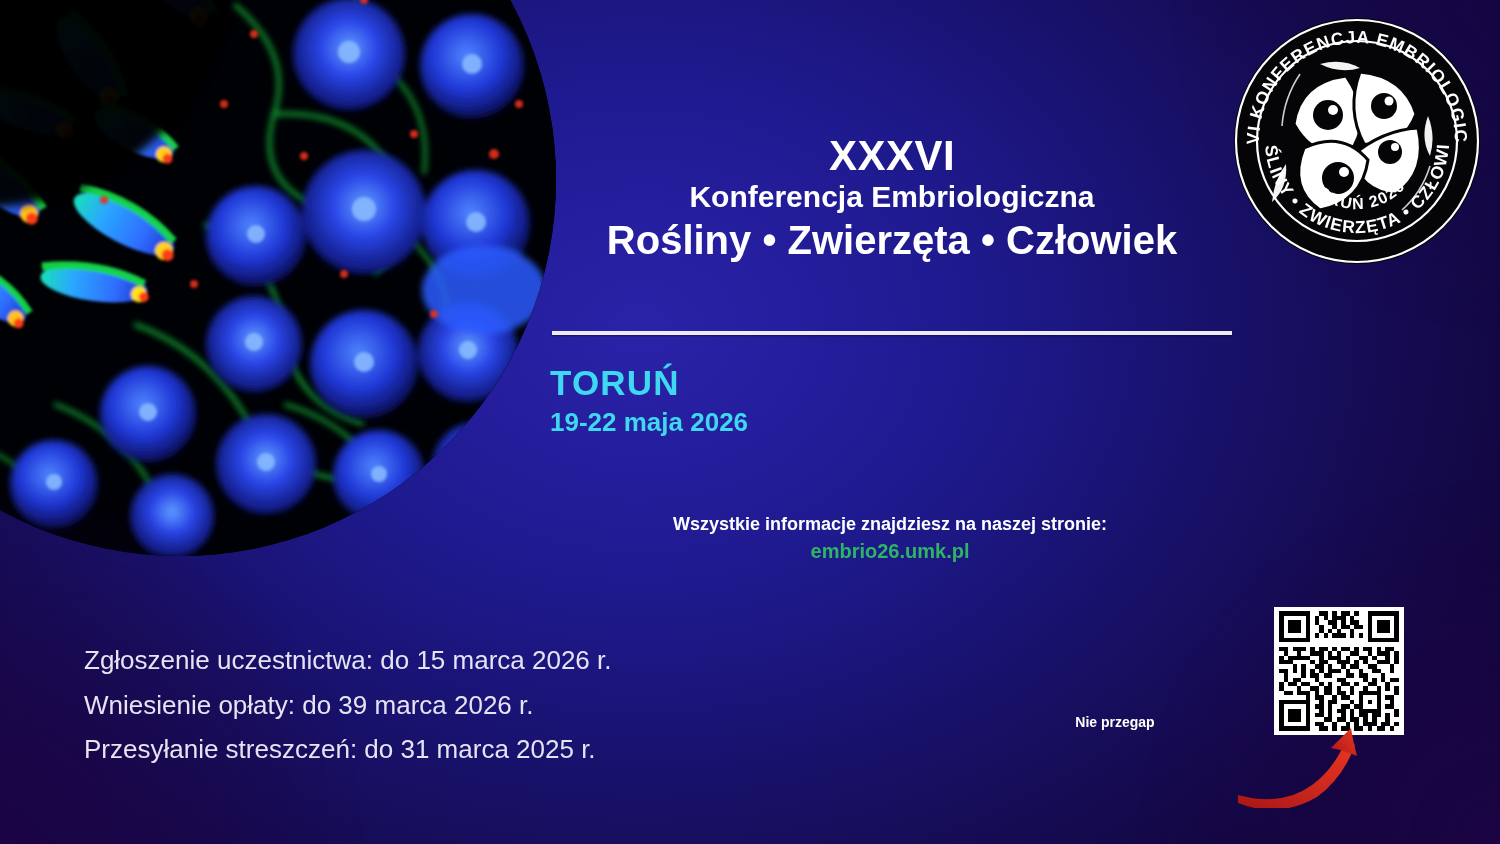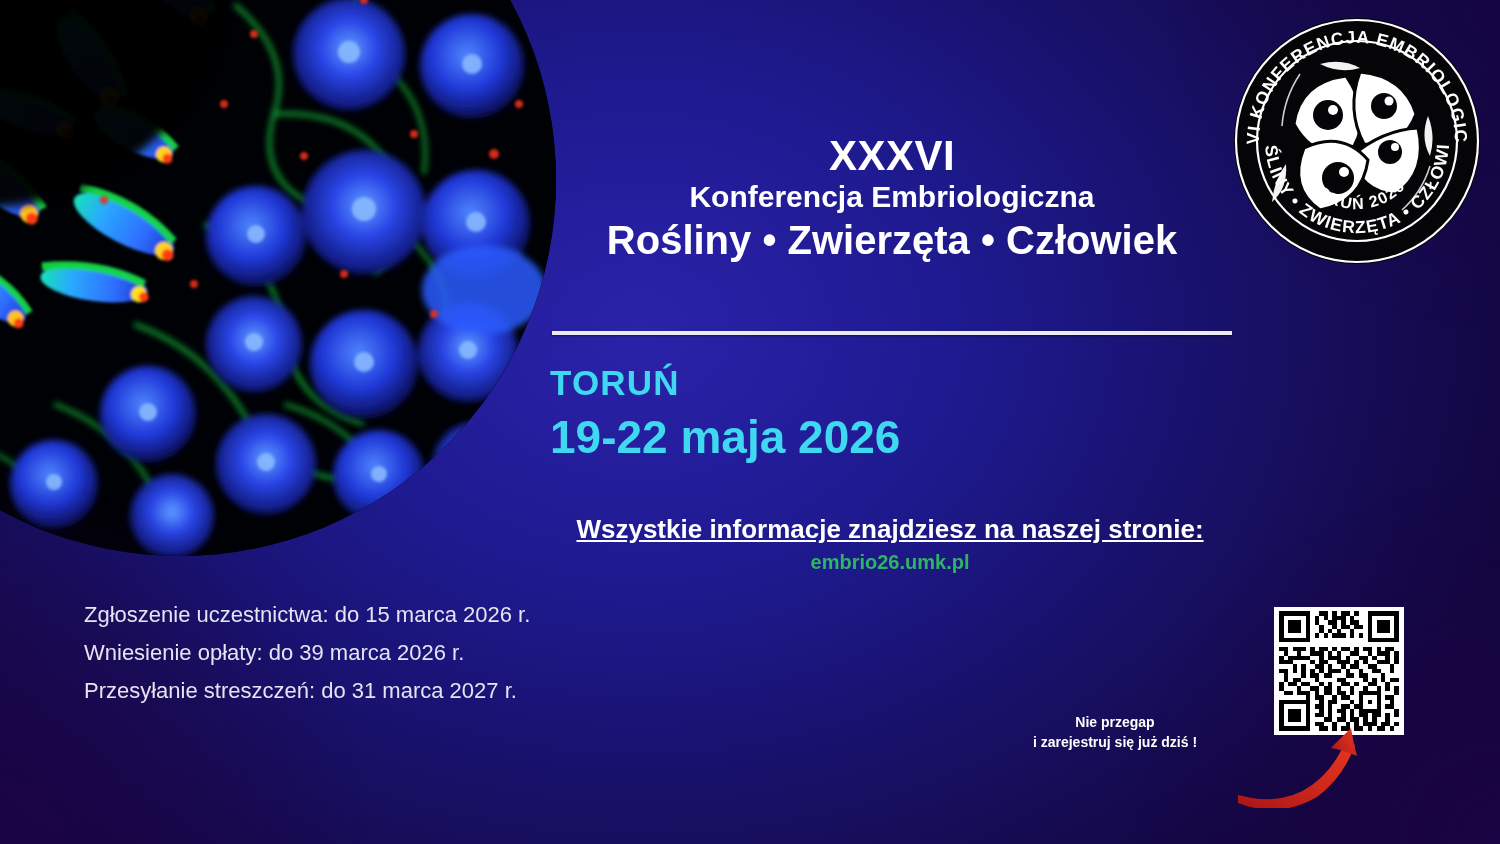--- a/index.html
+++ b/index.html
@@ -94,52 +94,51 @@
     text-align: left;
     color: #3fd8f0;
   }
   .p-city {
     font-size: 35px;
     font-weight: bold;
     letter-spacing: 1.2px;
     line-height: 1.2;
   }
   .p-date {
-    font-size: 46px;
+    font-size: 26px;
     font-weight: bold;
     line-height: 1.45;
   }
 
   .web-block {
     position: absolute;
     left: 470px;
     top: 513px;
     width: 840px;
     text-align: center;
   }
   .w-label {
-    font-size: 26px;
+    font-size: 18px;
     font-weight: bold;
     color: #ffffff;
     line-height: 1.3;
-    text-decoration: underline;
   }
   .w-url {
     font-size: 20px;
     font-weight: bold;
     color: #2db563;
     line-height: 1.5;
   }
 
   .deadlines {
     position: absolute;
     left: 84px;
-    top: 596px;
+    top: 638px;
     color: #e6e3f2;
-    font-size: 22px;
+    font-size: 26px;
     line-height: 1.72;
     white-space: nowrap;
   }
 
   .cta {
     position: absolute;
     left: 950px;
     top: 712px;
     width: 330px;
     text-align: center;
@@ -404,26 +403,25 @@
   </div>
 
   <div class="web-block">
     <div class="w-label">Wszystkie informacje znajdziesz na naszej stronie:</div>
     <div class="w-url">embrio26.umk.pl</div>
   </div>
 
   <div class="deadlines">
     <div>Zgłoszenie uczestnictwa: do 15 marca 2026 r.</div>
     <div>Wniesienie opłaty: do 39 marca 2026 r.</div>
-    <div>Przesyłanie streszczeń: do 31 marca 2027 r.</div>
+    <div>Przesyłanie streszczeń: do 31 marca 2025 r.</div>
   </div>
 
   <div class="cta">
     <div>Nie przegap</div>
-    <div>i zarejestruj się już dziś !</div>
   </div>
 
   <div class="logo">
     <svg width="250" height="250" viewBox="0 0 250 250" xmlns="http://www.w3.org/2000/svg">
       <defs>
         <path id="arcTop" d="M 27 125 A 98 98 0 0 1 223 125"></path>
         <path id="arcBot" d="M 33 125 A 92 92 0 0 0 217 125"></path>
         <path id="arcInner" d="M 60 128 A 65 65 0 0 0 190 128"></path>
       </defs>
 

